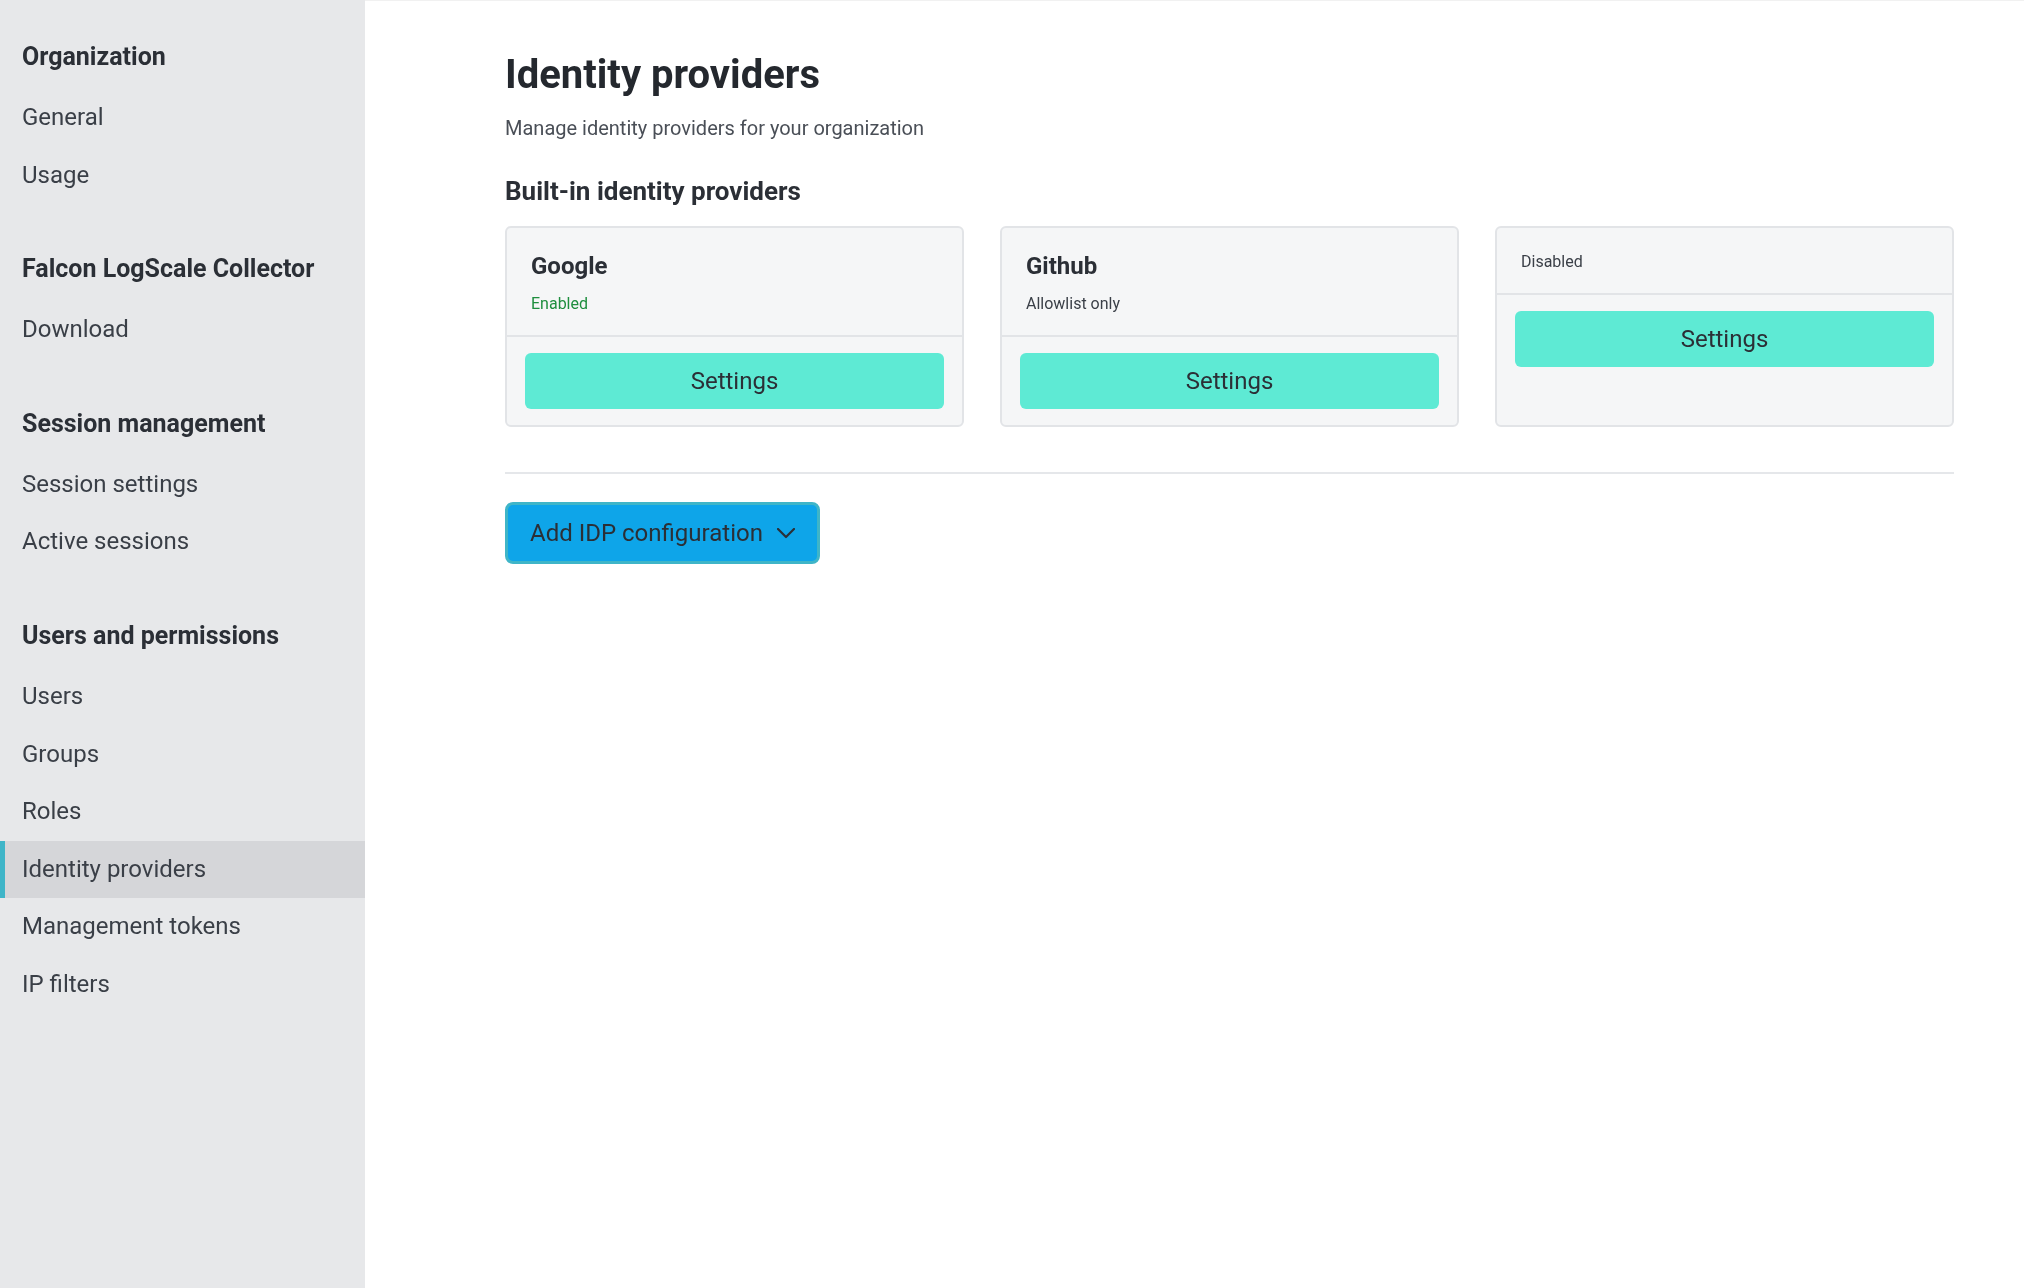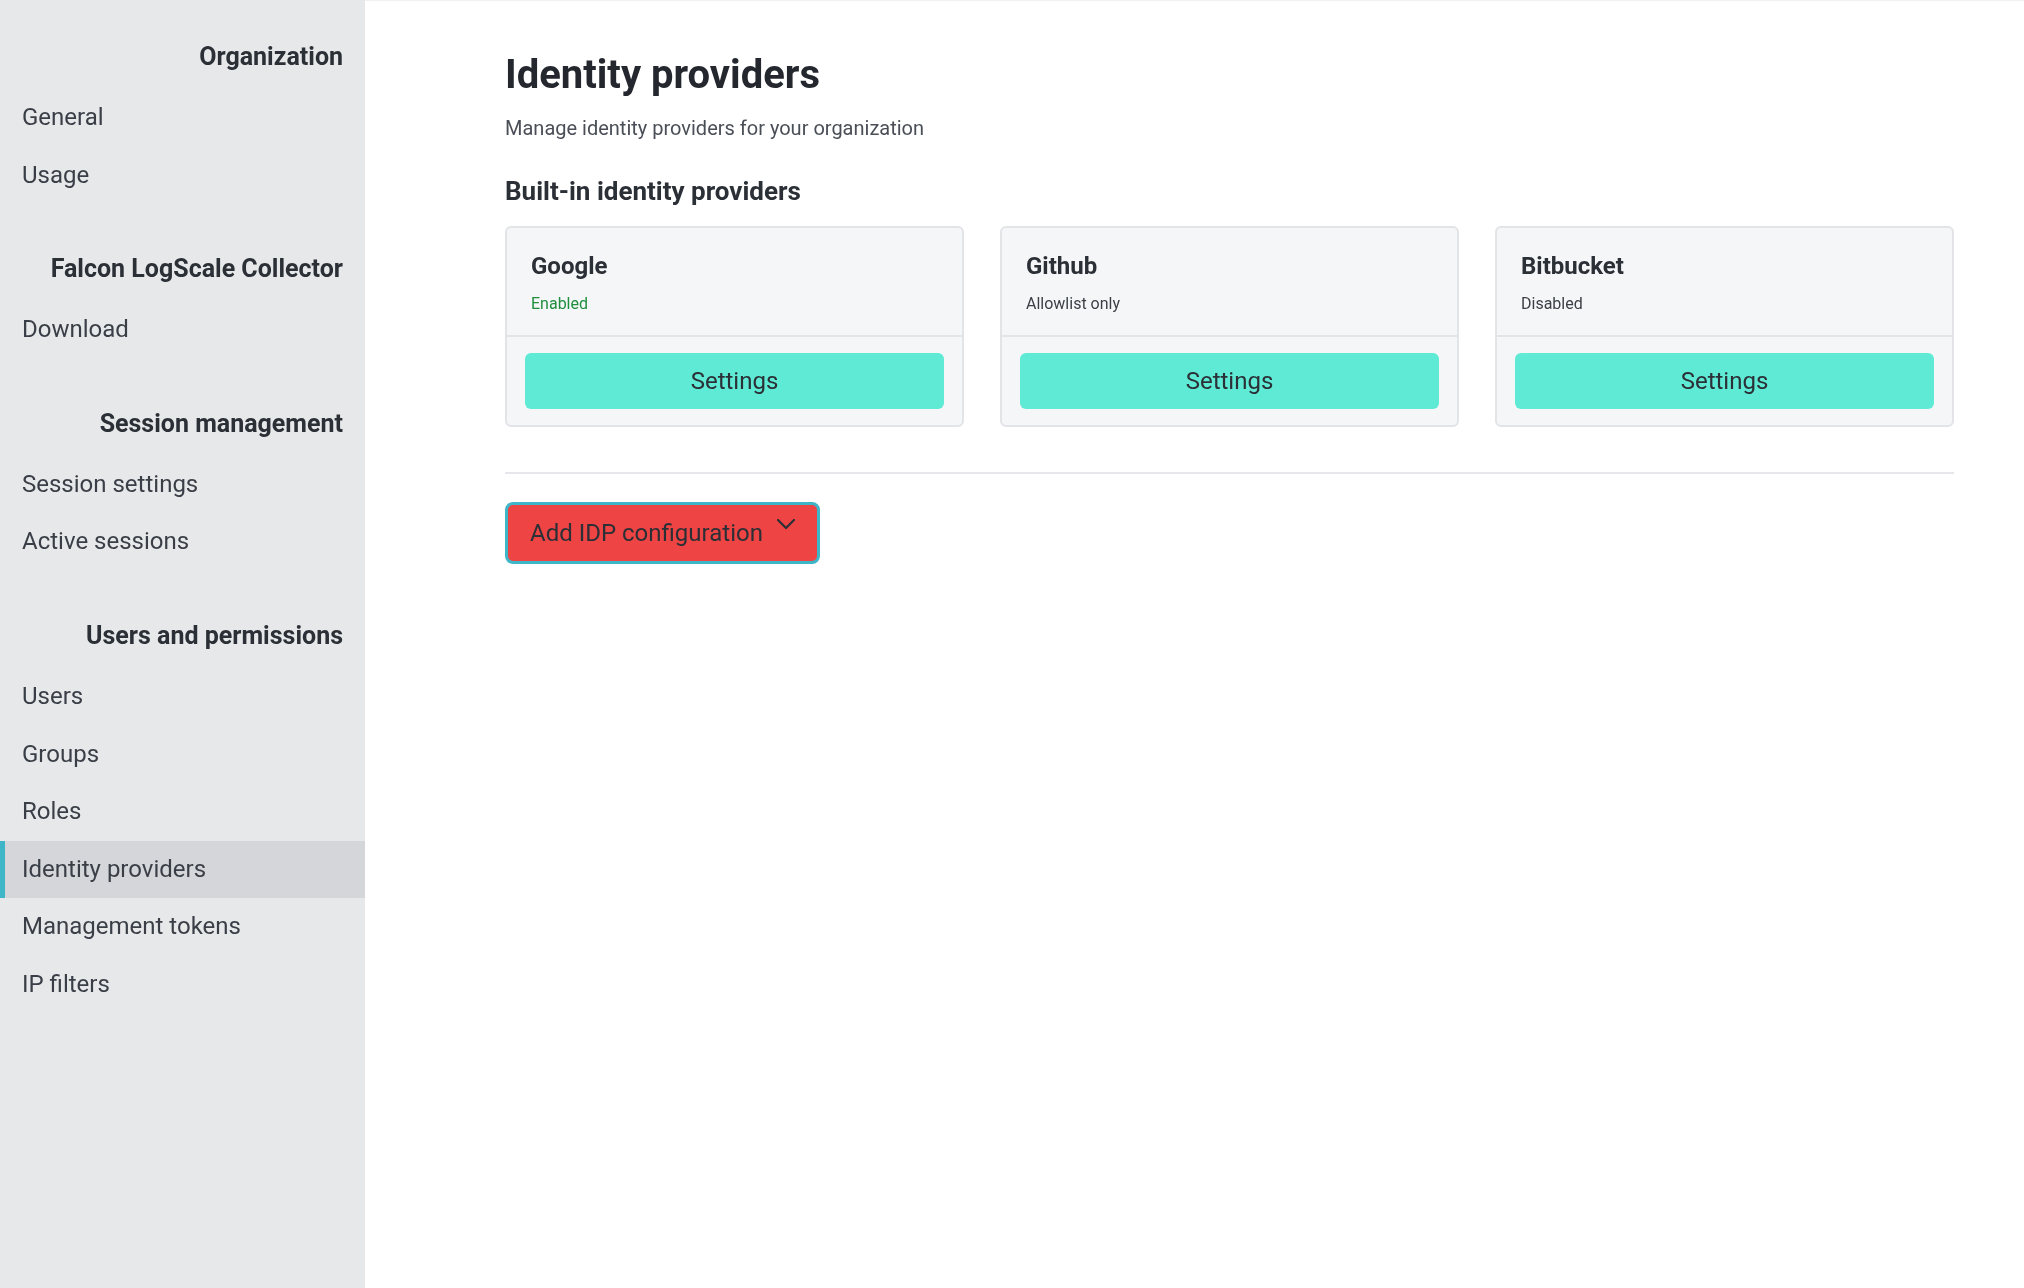--- a/index.html
+++ b/index.html
@@ -22,21 +22,20 @@
       flex-shrink: 0;
     }
     .sidebar-section {
       margin-bottom: 50px;
     }
     .sidebar-heading {
       font-size: 25px;
       font-weight: 700;
       color: #2b2f36;
       padding: 0 22px 18px 22px;
-      text-align: right;
     }
     .sidebar-item {
       font-size: 24px;
       font-weight: 400;
       color: #3a3f47;
       padding: 12px 22px;
       cursor: pointer;
       position: relative;
       line-height: 1.4;
     }
@@ -118,23 +117,23 @@
       cursor: pointer;
       font-family: inherit;
     }
     .divider {
       border: none;
       border-top: 2px solid #e5e7ea;
       margin-bottom: 28px;
     }
     .add-idp-btn {
       display: inline-flex;
-      align-items: flex-start;
+      align-items: center;
       gap: 14px;
-      background: #ef4444;
+      background: #0ea5e9;
       border: 3px solid #3fb5c8;
       border-radius: 8px;
       padding: 14px 22px;
       font-size: 24px;
       font-weight: 400;
       color: #2b2f36;
       cursor: pointer;
       font-family: inherit;
     }
     .chevron-down {
@@ -199,21 +198,20 @@
         <div class="card-title">Github</div>
         <div class="card-status status-neutral">Allowlist only</div>
       </div>
       <div class="card-footer">
         <button class="settings-btn">Settings</button>
       </div>
     </div>
 
     <div class="provider-card">
       <div class="card-body">
-        <div class="card-title">Bitbucket</div>
         <div class="card-status status-neutral">Disabled</div>
       </div>
       <div class="card-footer">
         <button class="settings-btn">Settings</button>
       </div>
     </div>
 
   </div>
 
   <hr class="divider">

